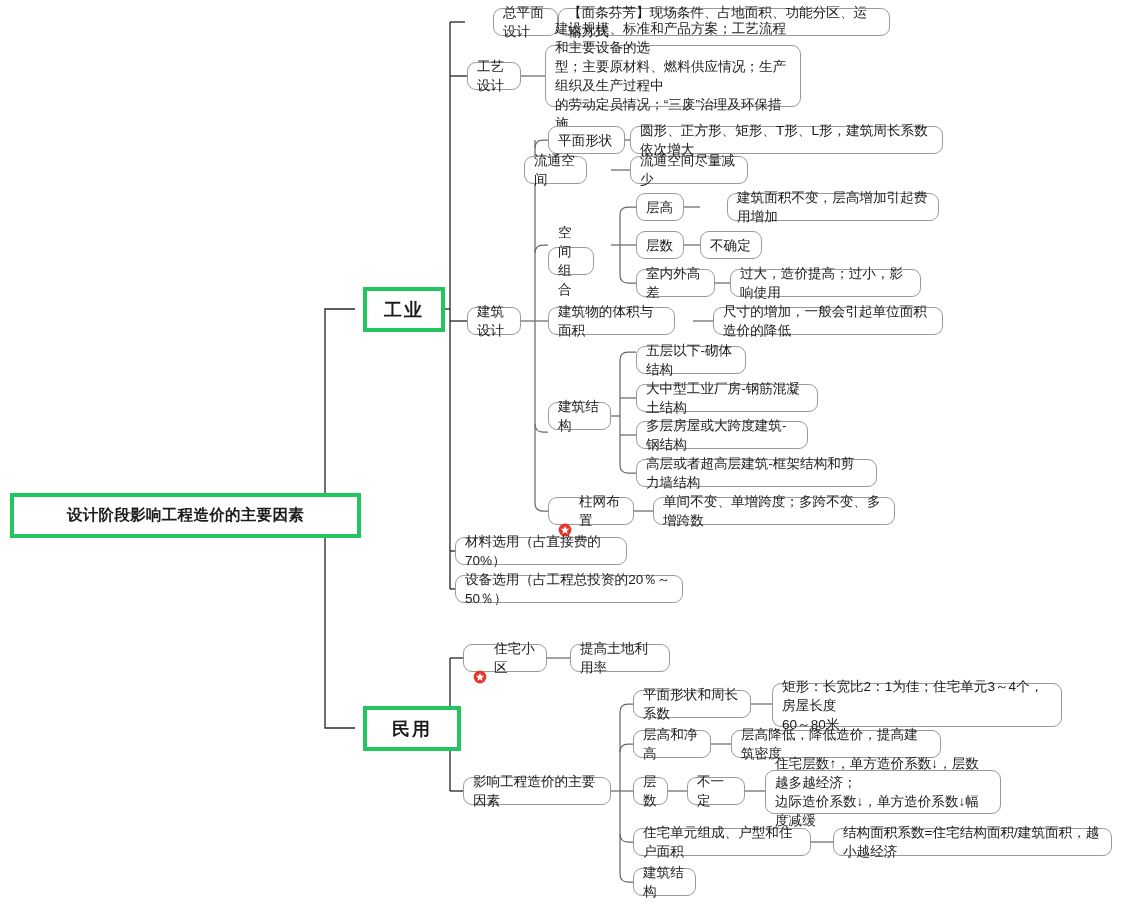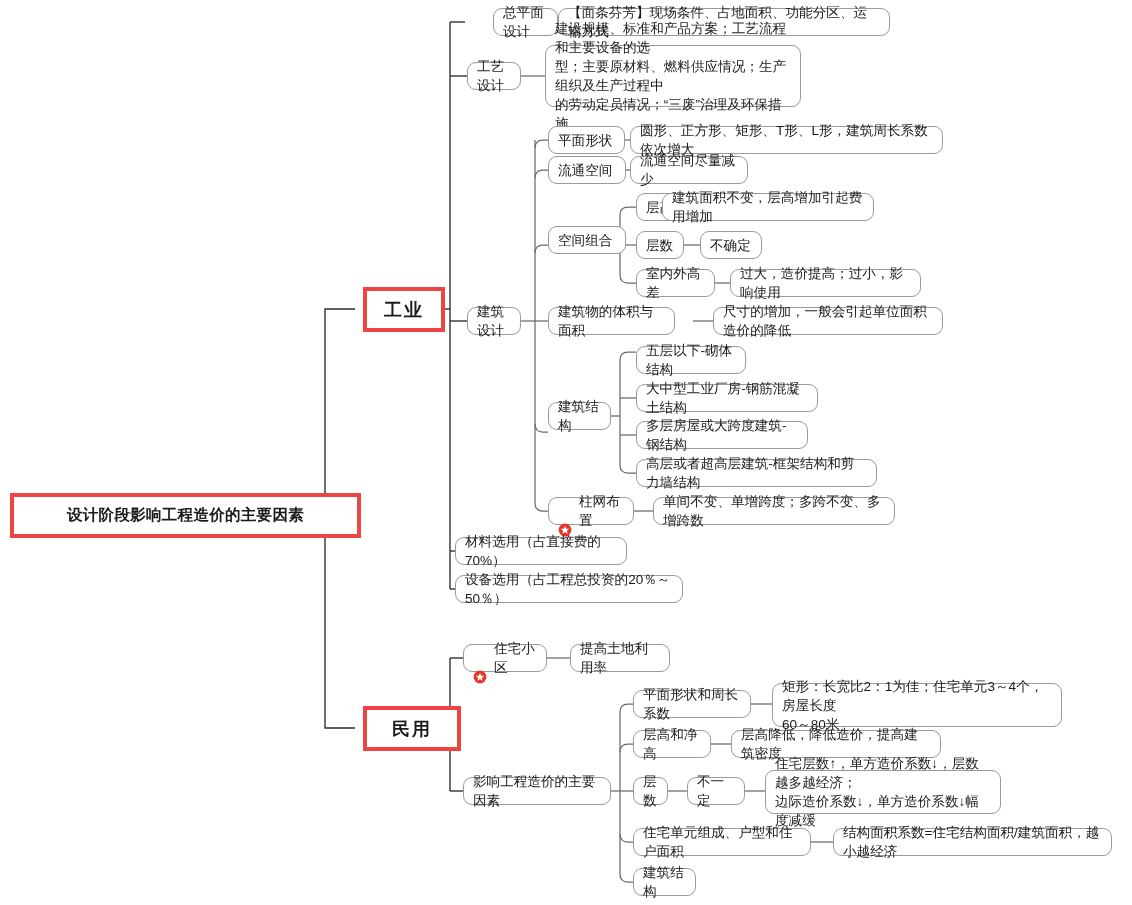--- a/index.html
+++ b/index.html
@@ -24,21 +24,21 @@
   
   .pill{
     border:1.3px solid #9a9a9a;
     border-radius:9px;
     font-size:13.6px;
     line-height:19px;
     padding:3px 9px;
   }
   
   .trunk{
-    border:4px solid #ef4444;
+    border:4px solid #22c55e;
     border-radius:0;
     font-weight:bold;
     justify-content:center;
   }
   .root{
     font-size:15.5px;
     letter-spacing:.3px;
   }
   .branch{
     font-size:18px;
@@ -183,35 +183,35 @@
     <span class="txt">建筑设计</span>
   </div>
 
   <div class="node pill" style="left:548px;top:126px;width:77px;height:28px;">
     <span class="txt">平面形状</span>
   </div>
   <div class="node pill" style="left:630px;top:126px;width:313px;height:28px;">
     <span class="txt">圆形、正方形、矩形、T形、L形，建筑周长系数依次增大</span>
   </div>
 
-  <div class="node pill" style="left:524px;top:156px;width:78px;height:28px;margin-left:24px;">
+  <div class="node pill" style="left:524px;top:156px;width:63px;height:28px;">
     <span class="txt">流通空间</span>
   </div>
   <div class="node pill" style="left:630px;top:156px;width:118px;height:28px;">
     <span class="txt">流通空间尽量减少</span>
   </div>
 
-  <div class="node pill" style="left:548px;top:226px;width:78px;height:28px;">
+  <div class="node pill" style="left:548px;top:247px;width:46px;height:28px;">
     <span class="txt">空间组合</span>
   </div>
 
   <div class="node pill" style="left:636px;top:193px;width:48px;height:28px;">
     <span class="txt">层高</span>
   </div>
-  <div class="node pill" style="left:662px;top:193px;width:212px;height:28px;">
+  <div class="node pill" style="left:727px;top:193px;width:212px;height:28px;">
     <span class="txt">建筑面积不变，层高增加引起费用增加</span>
   </div>
 
   <div class="node pill" style="left:636px;top:231px;width:48px;height:28px;">
     <span class="txt">层数</span>
   </div>
   <div class="node pill" style="left:700px;top:231px;width:62px;height:28px;">
     <span class="txt">不确定</span>
   </div>
 

